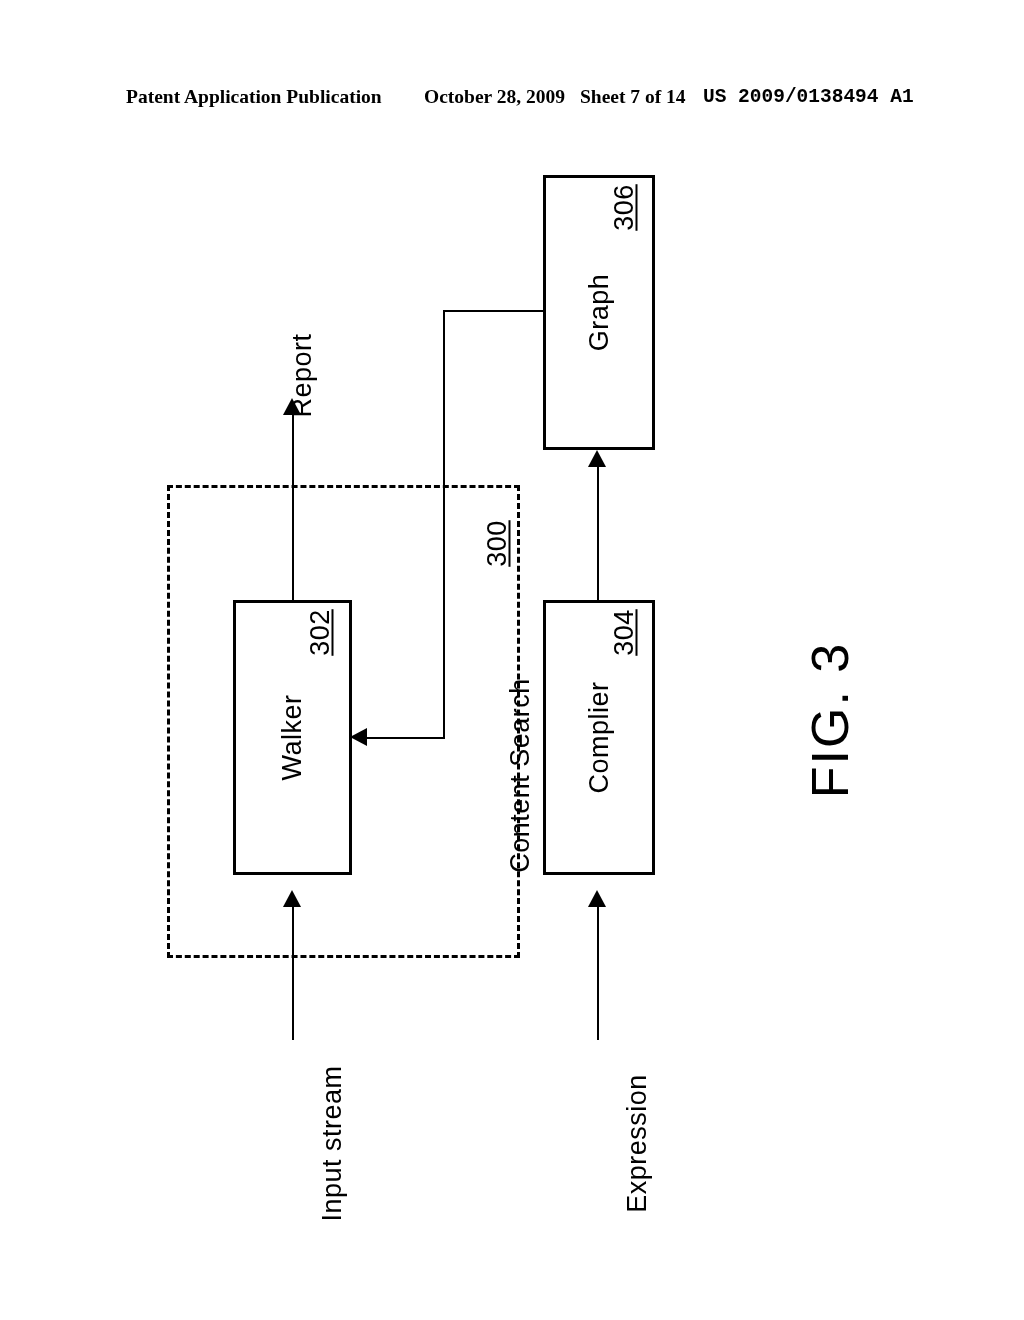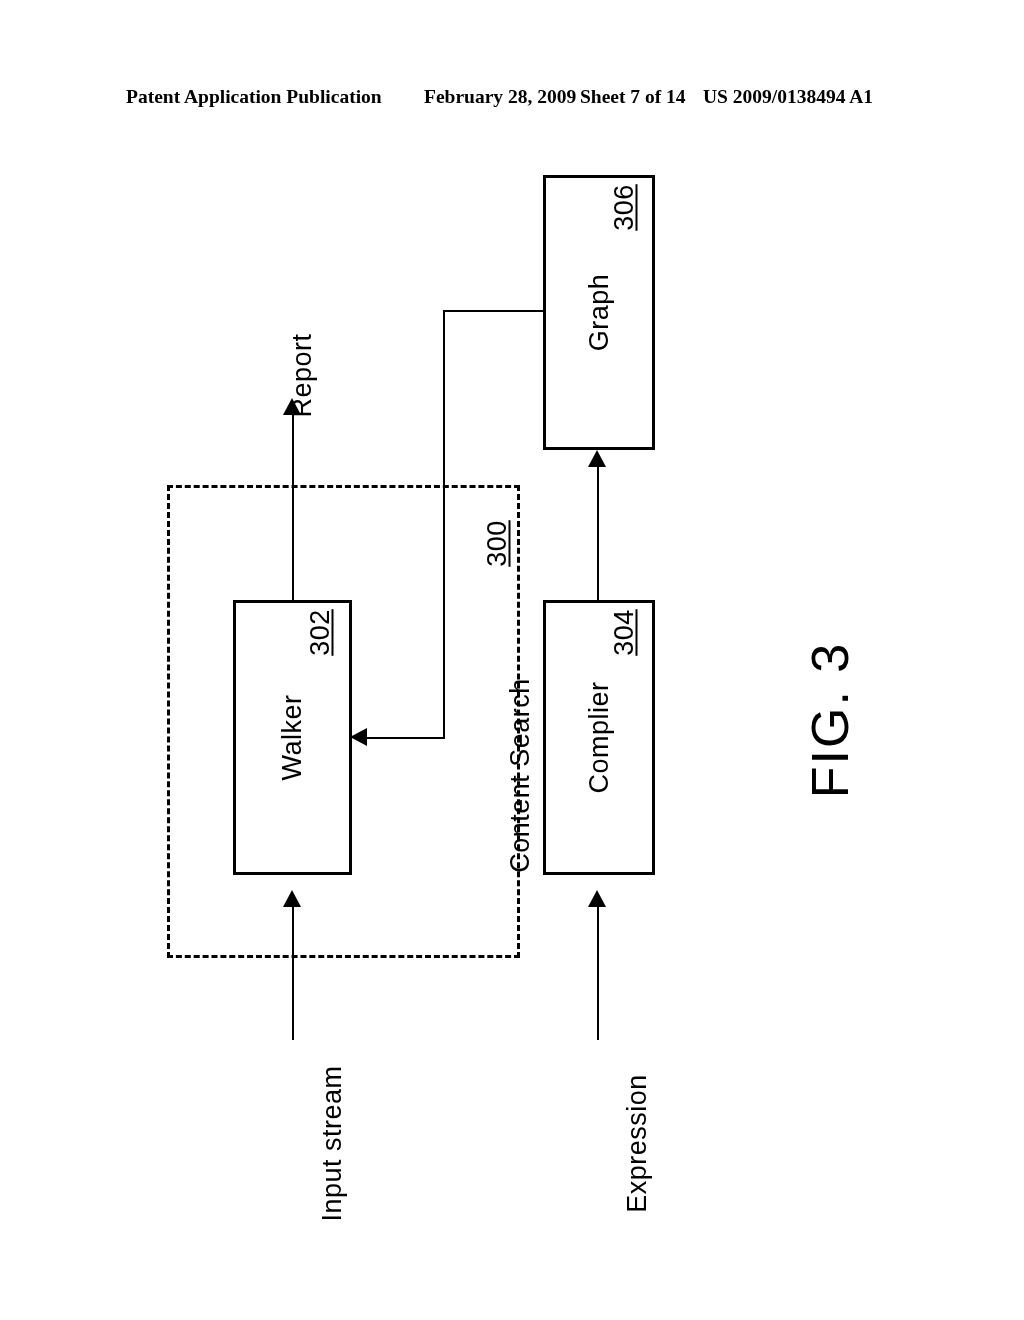--- a/index.html
+++ b/index.html
@@ -31,21 +31,21 @@
     align-items: center;
     font-family: "Liberation Serif", serif;
     font-weight: bold;
     font-size: 19.5px;
     letter-spacing: 0px;
     white-space: nowrap;
   }
   .hdr-pub   { position: absolute; left: 126px; top: 0; }
   .hdr-date  { position: absolute; left: 424px; top: 0; }
   .hdr-sheet { position: absolute; left: 580px; top: 0; }
-  .hdr-num   { position: absolute; left: 703px; top: 0; }
+  .hdr-num   { position: absolute; left: 703px; top: 0; font-family: Liberation Mono, monospace; }
 
   
   #diagram {
     position: absolute;
     left: 0;
     top: 0;
     width: 1024px;
     height: 1320px;
   }
 
@@ -133,21 +133,21 @@
     font-family: "Liberation Sans", sans-serif;
   }
 </style>
 </head>
 <body>
 
 <div id="page">
 
   <div id="page-header">
     <span class="hdr-pub">Patent Application Publication</span>
-    <span class="hdr-date">February 28, 2009</span>
+    <span class="hdr-date">October 28, 2009</span>
     <span class="hdr-sheet">Sheet 7 of 14</span>
     <span class="hdr-num">US 2009/0138494 A1</span>
   </div>
 
   <div id="diagram">
 
     <div id="content-search-region" style="left:167px; top:485px; width:353px; height:473px;"></div>
 
     <div class="rot90 group-label" style="left:420px; top:760px; width:200px; text-align:center;">Content Search</div>
 

